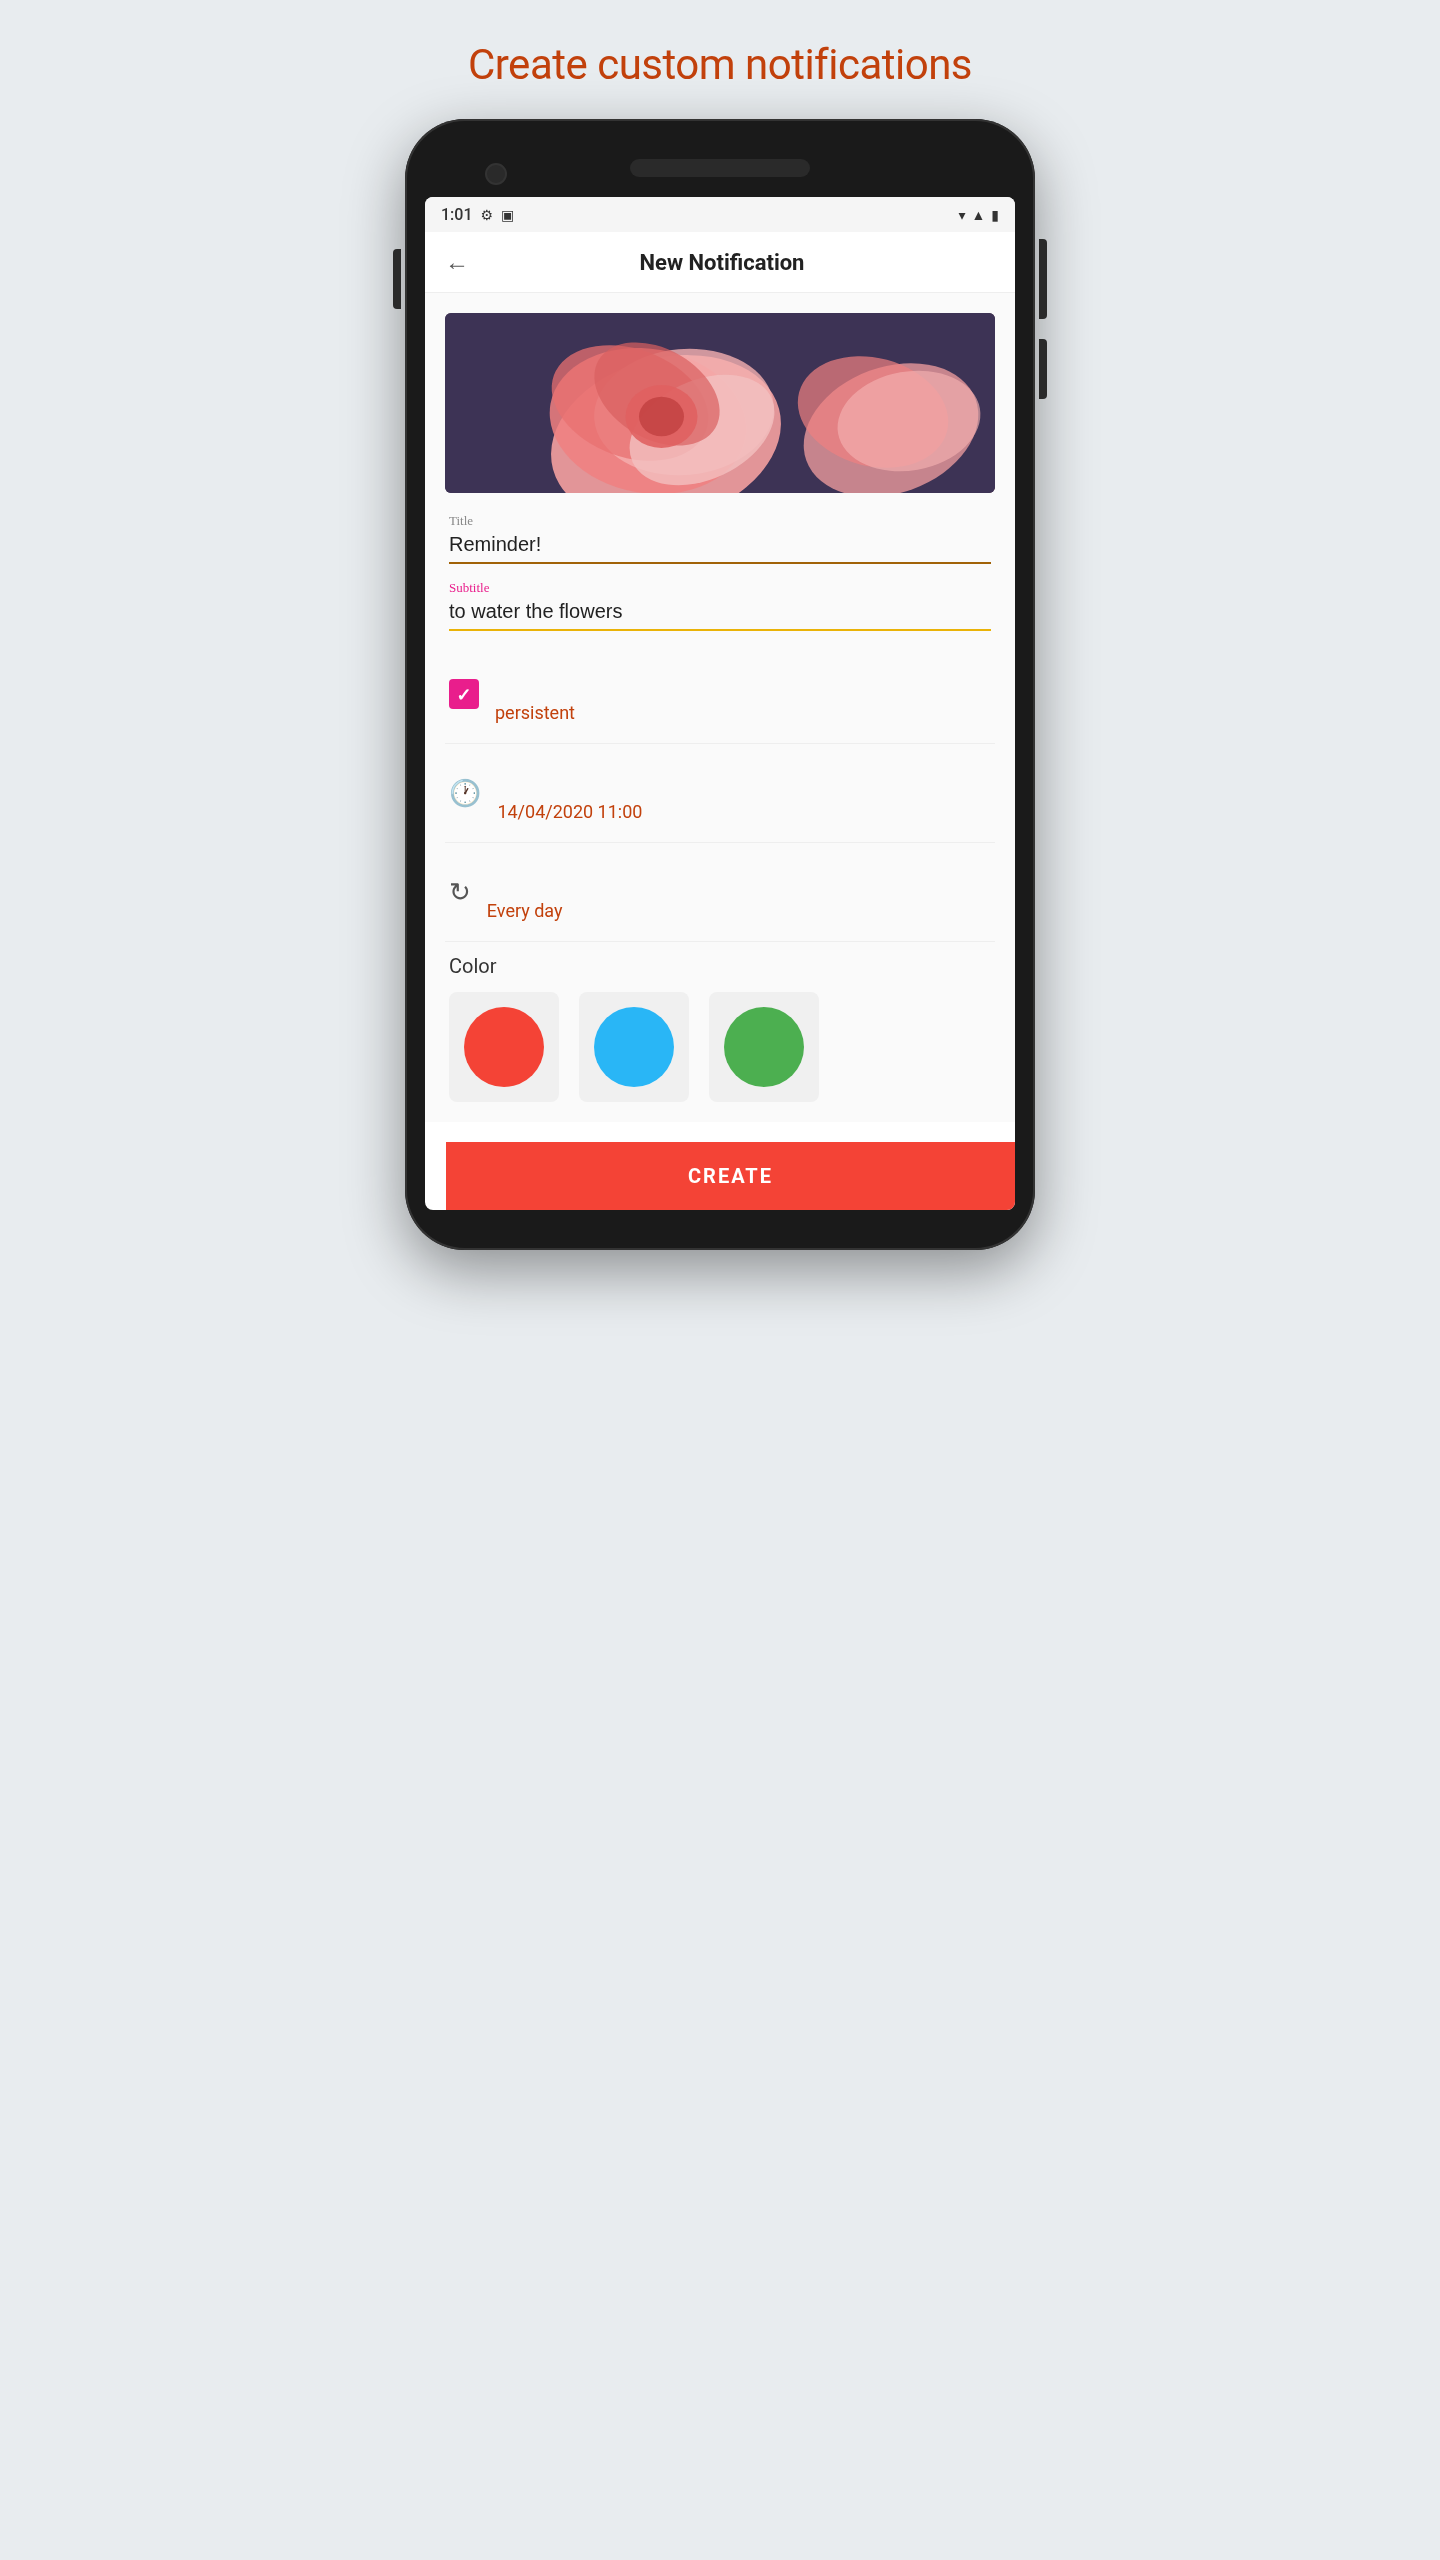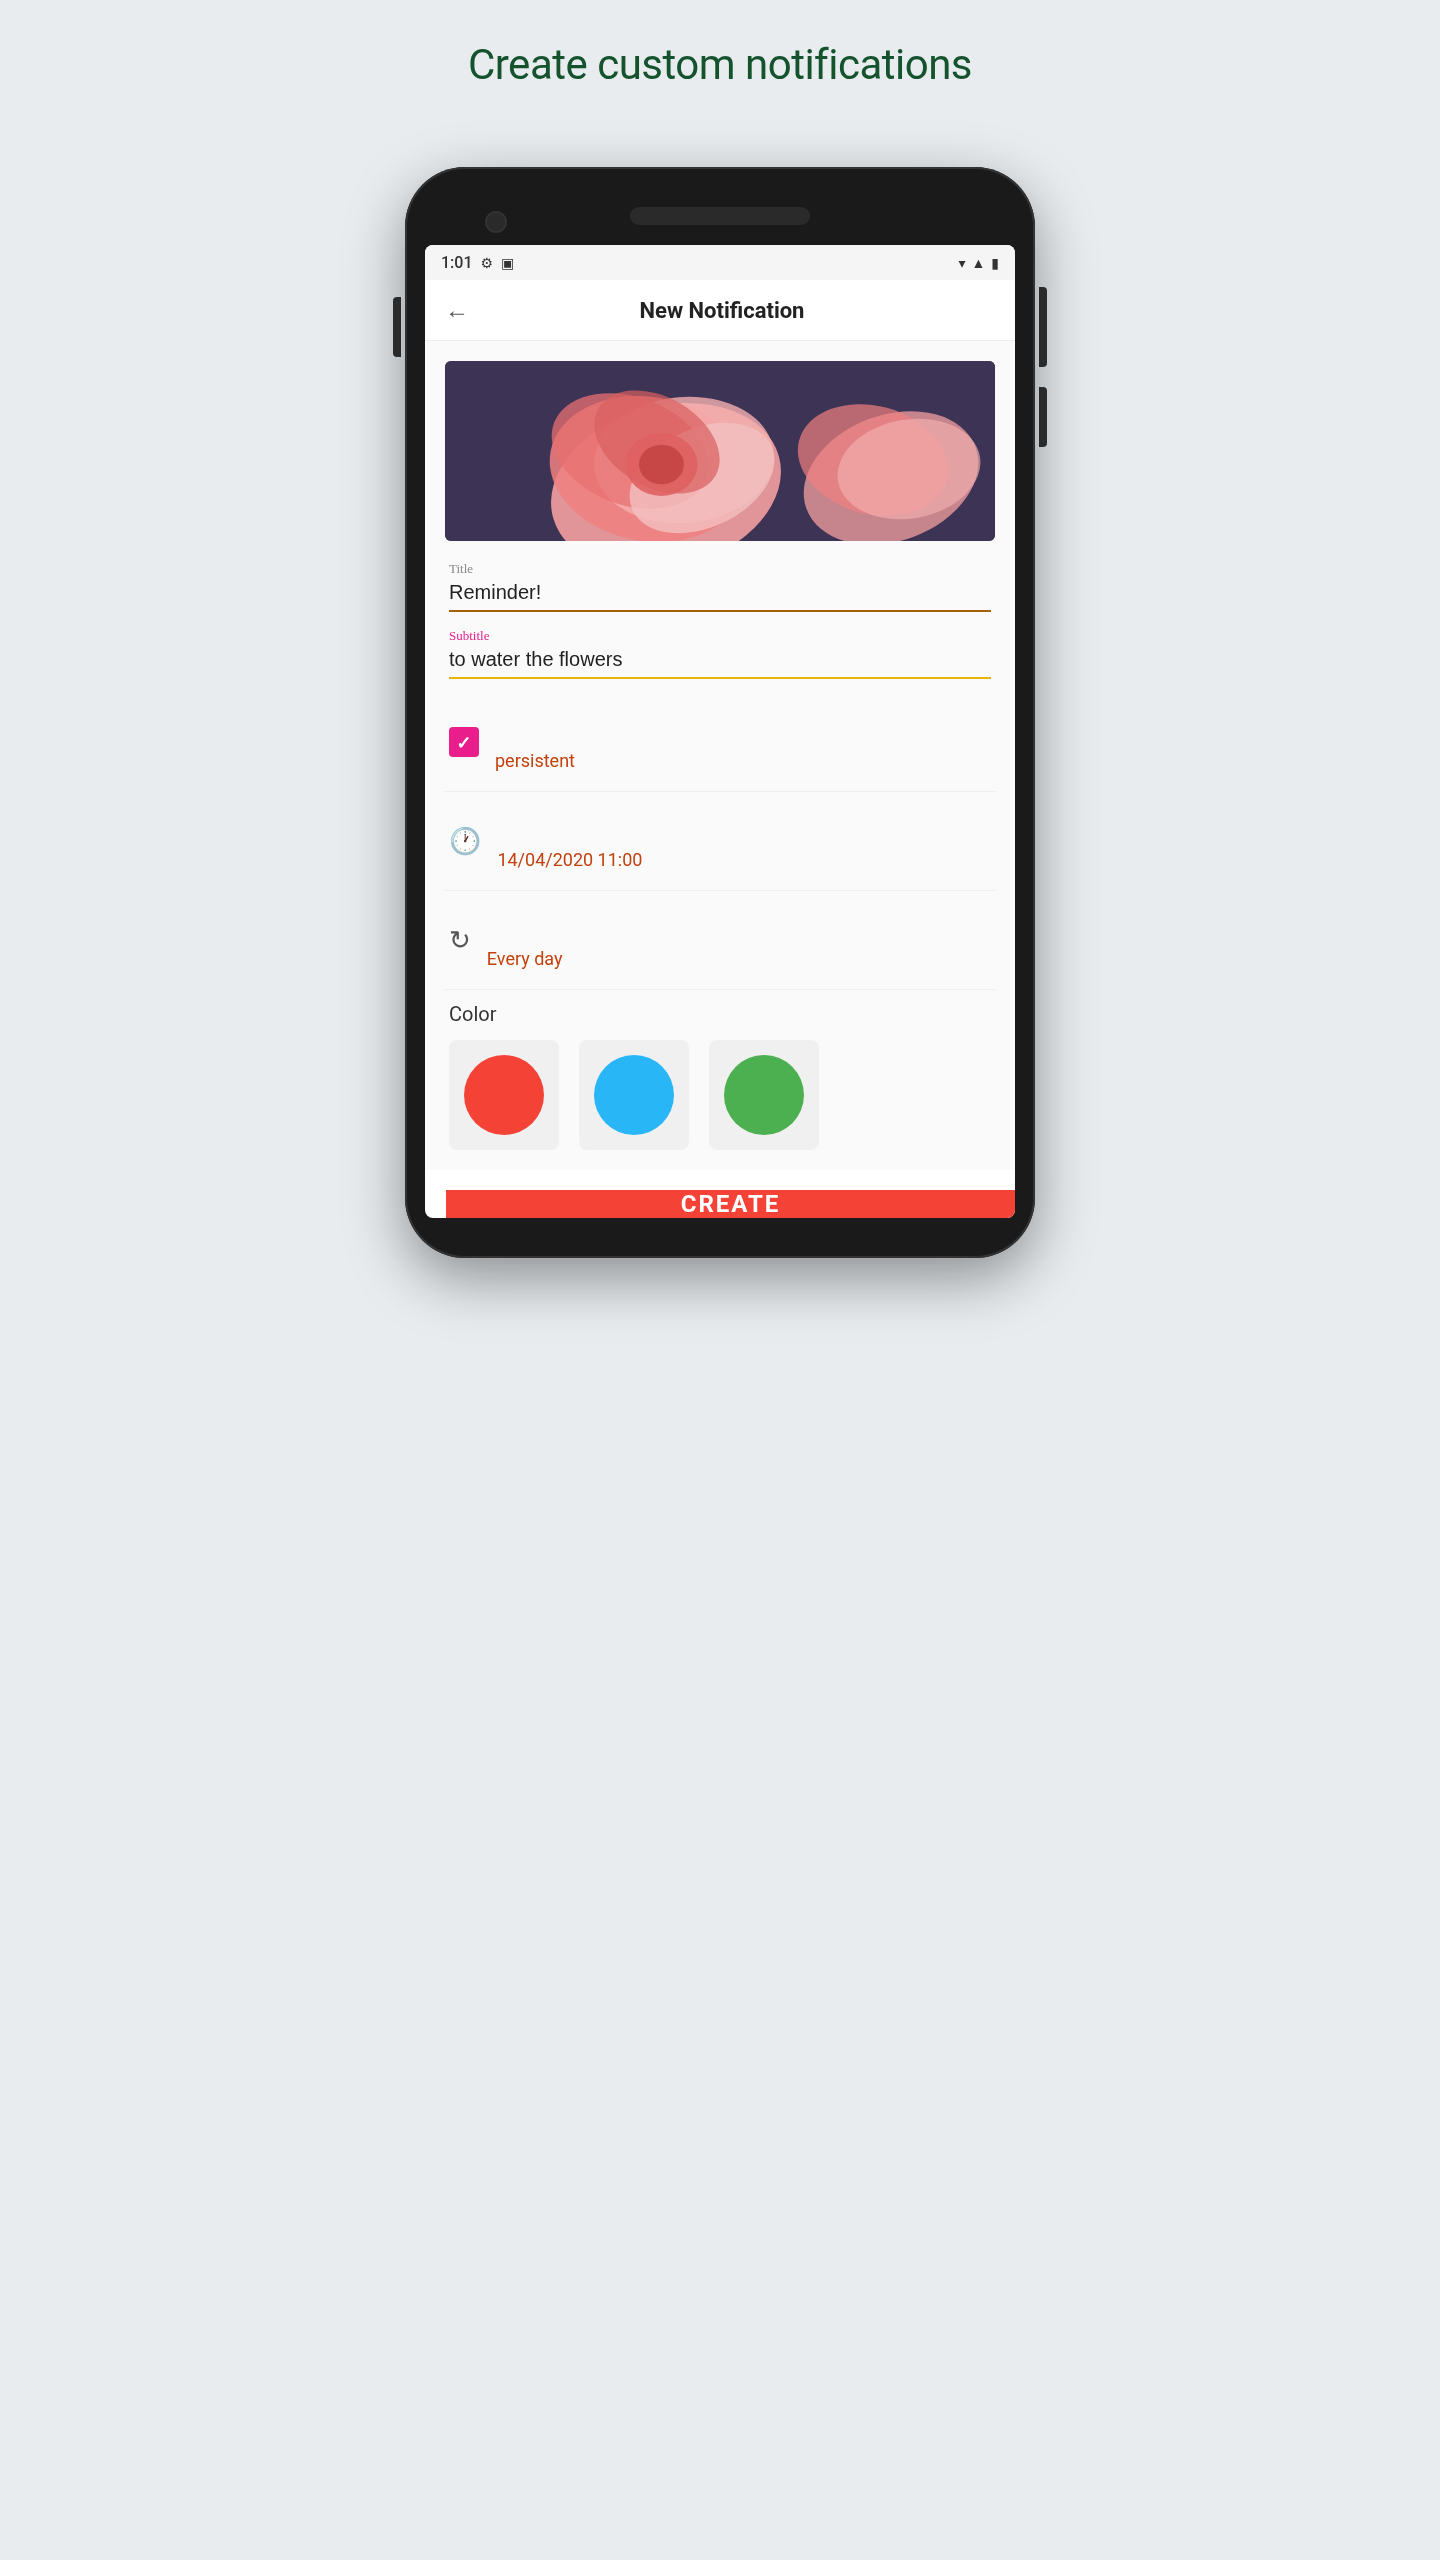--- a/index.html
+++ b/index.html
@@ -10,23 +10,23 @@
       display: flex;
       flex-direction: column;
       align-items: center;
       min-height: 100vh;
       padding: 40px 20px 0;
     }
 
     .page-title {
       font-size: 42px;
       font-weight: 400;
-      color: #14532d;
+      color: #c2410c;
       text-align: center;
-      margin-bottom: 78px;
+      margin-bottom: 30px;
       letter-spacing: -0.5px;
     }
 
     
     .phone-frame {
       width: 630px;
       background: #1a1a1a;
       border-radius: 60px;
       padding: 30px 20px 40px;
       box-shadow: 0 20px 60px rgba(0,0,0,0.4), inset 0 0 0 2px #333;
@@ -285,24 +285,25 @@
     }
 
     .swatch-red { background: #f44336; }
     .swatch-blue { background: #29b6f6; }
     .swatch-green { background: #4caf50; }
 
     
     .create-btn {
       background: #f44336;
       color: #fff;
-      font-size: 24px;
+      font-size: 20px;
       font-weight: 700;
       letter-spacing: 2px;
       text-align: center;
+      padding: 22px;
       cursor: pointer;
       margin-top: 20px;
       margin-left: 21px;
     }
 
     
     .section-divider {
       height: 1px;
       background: #eee;
       margin: 2px 0;

